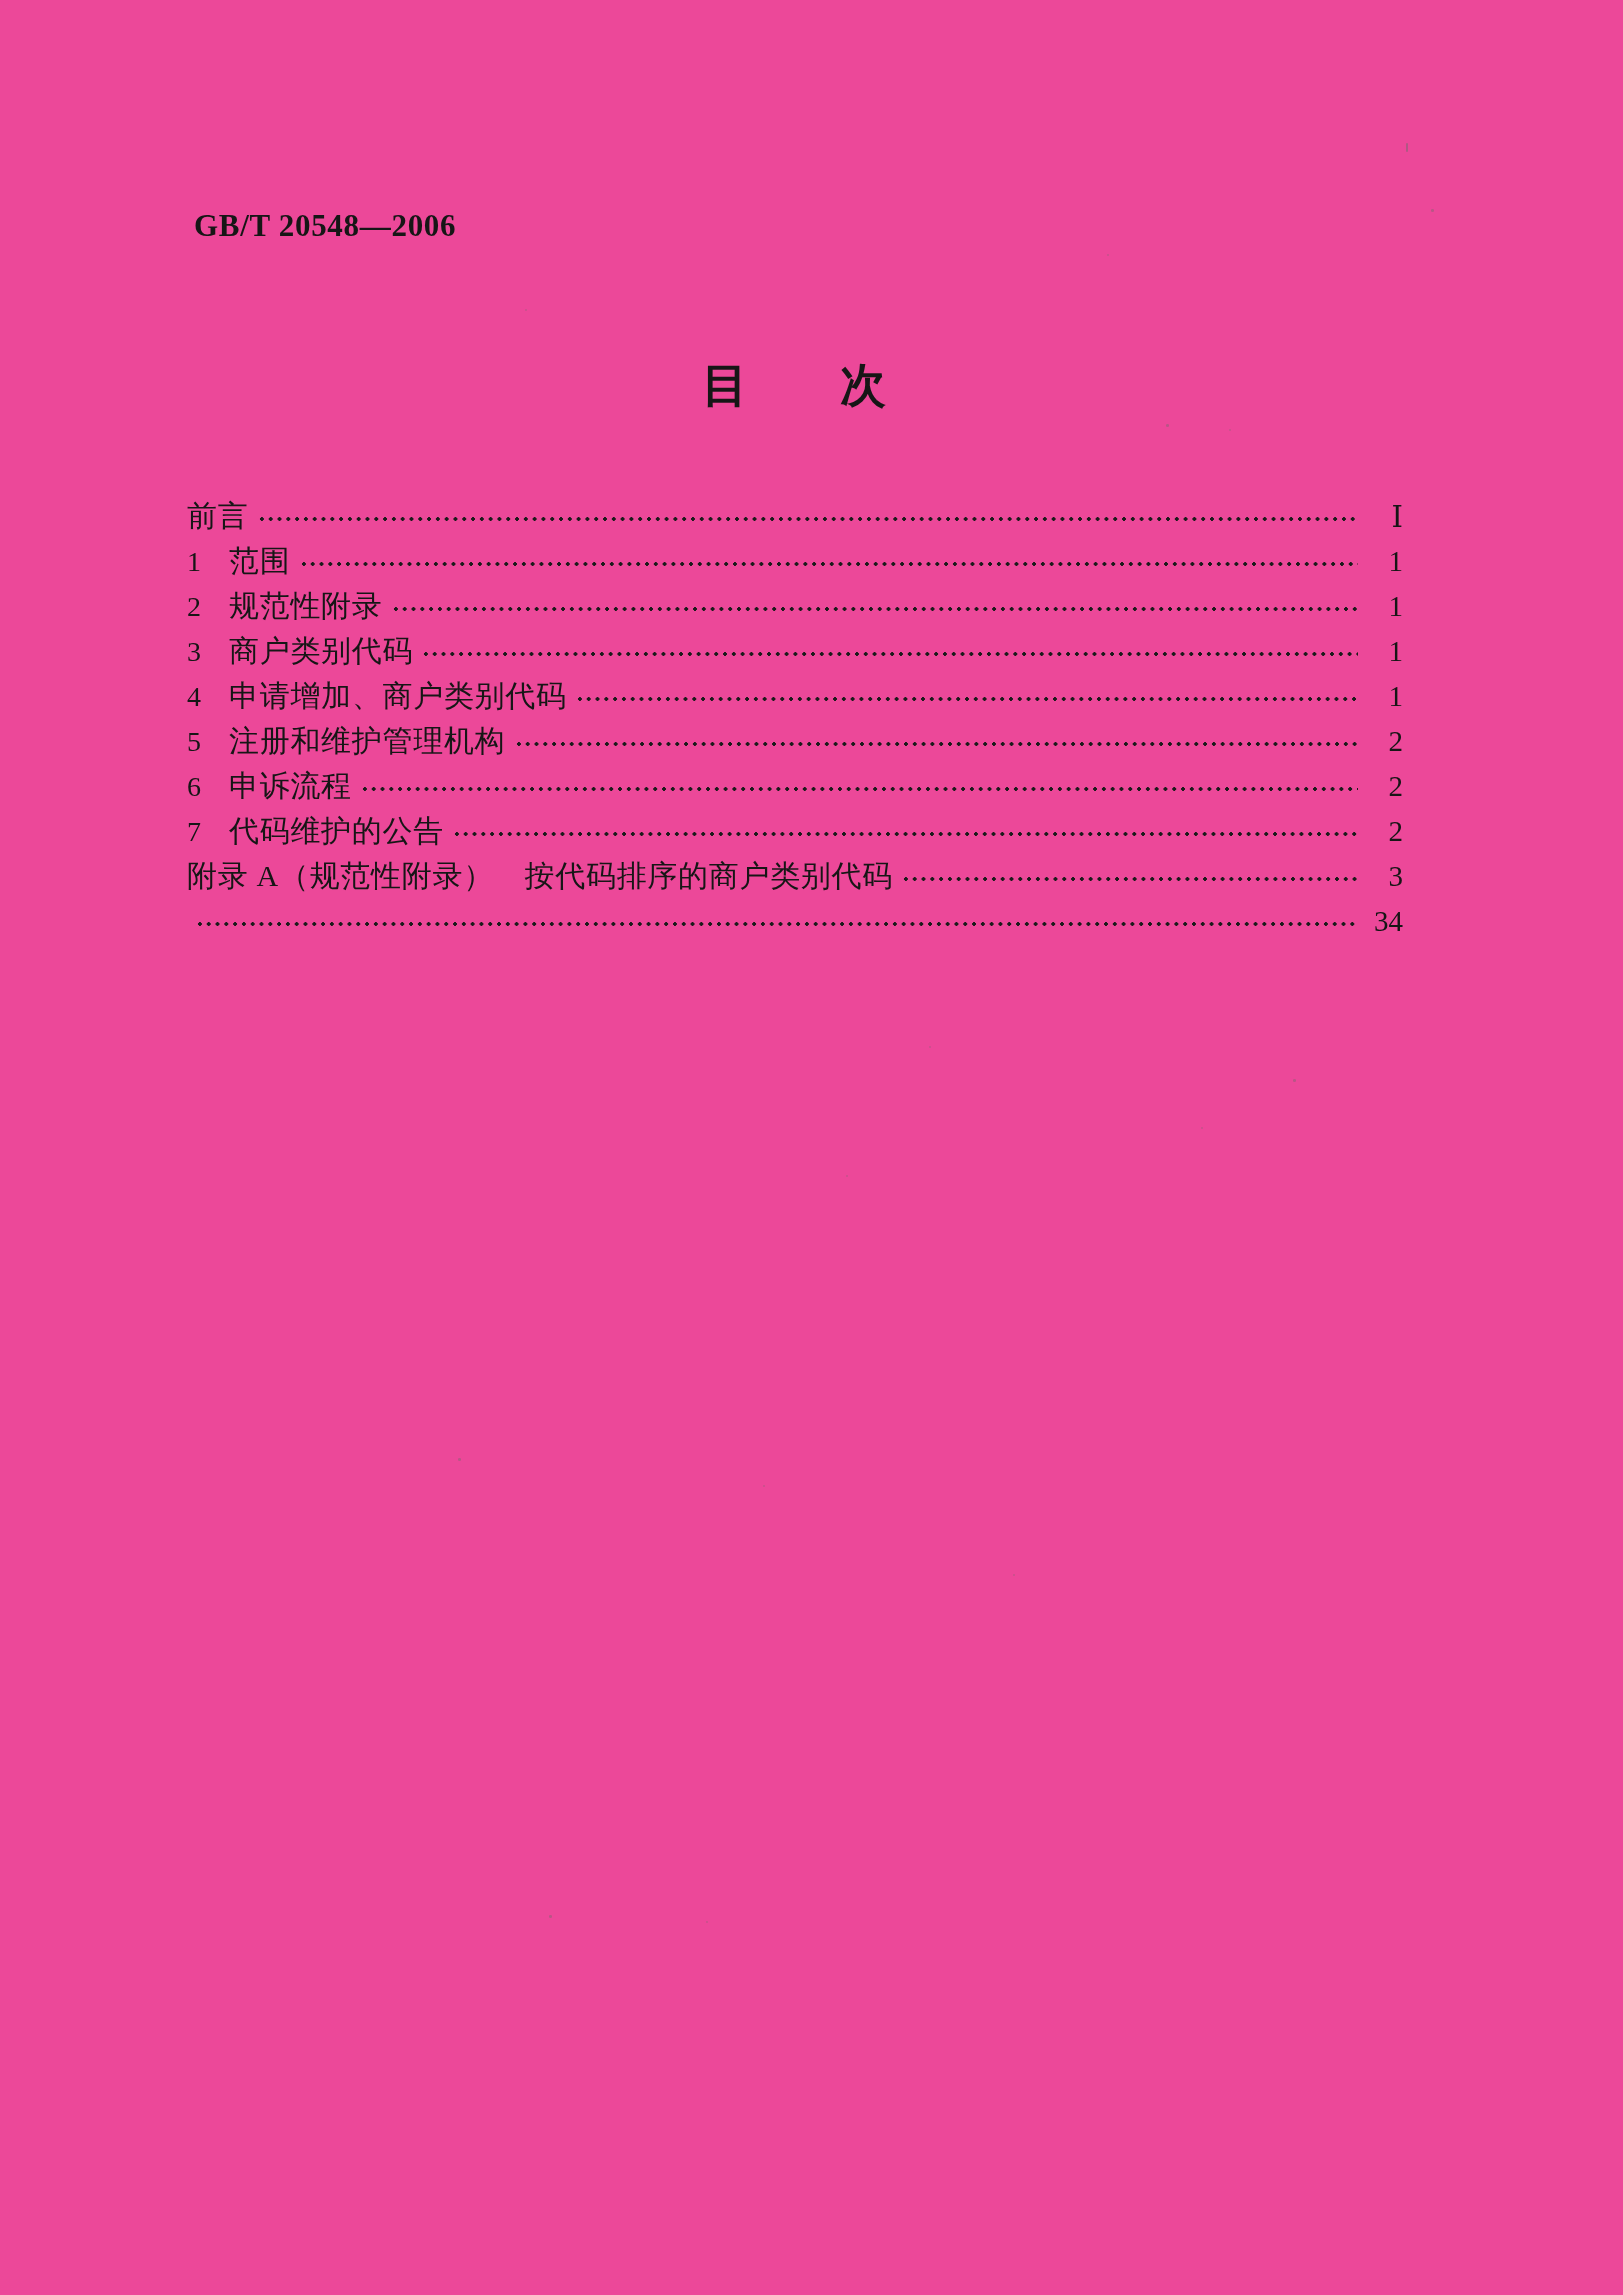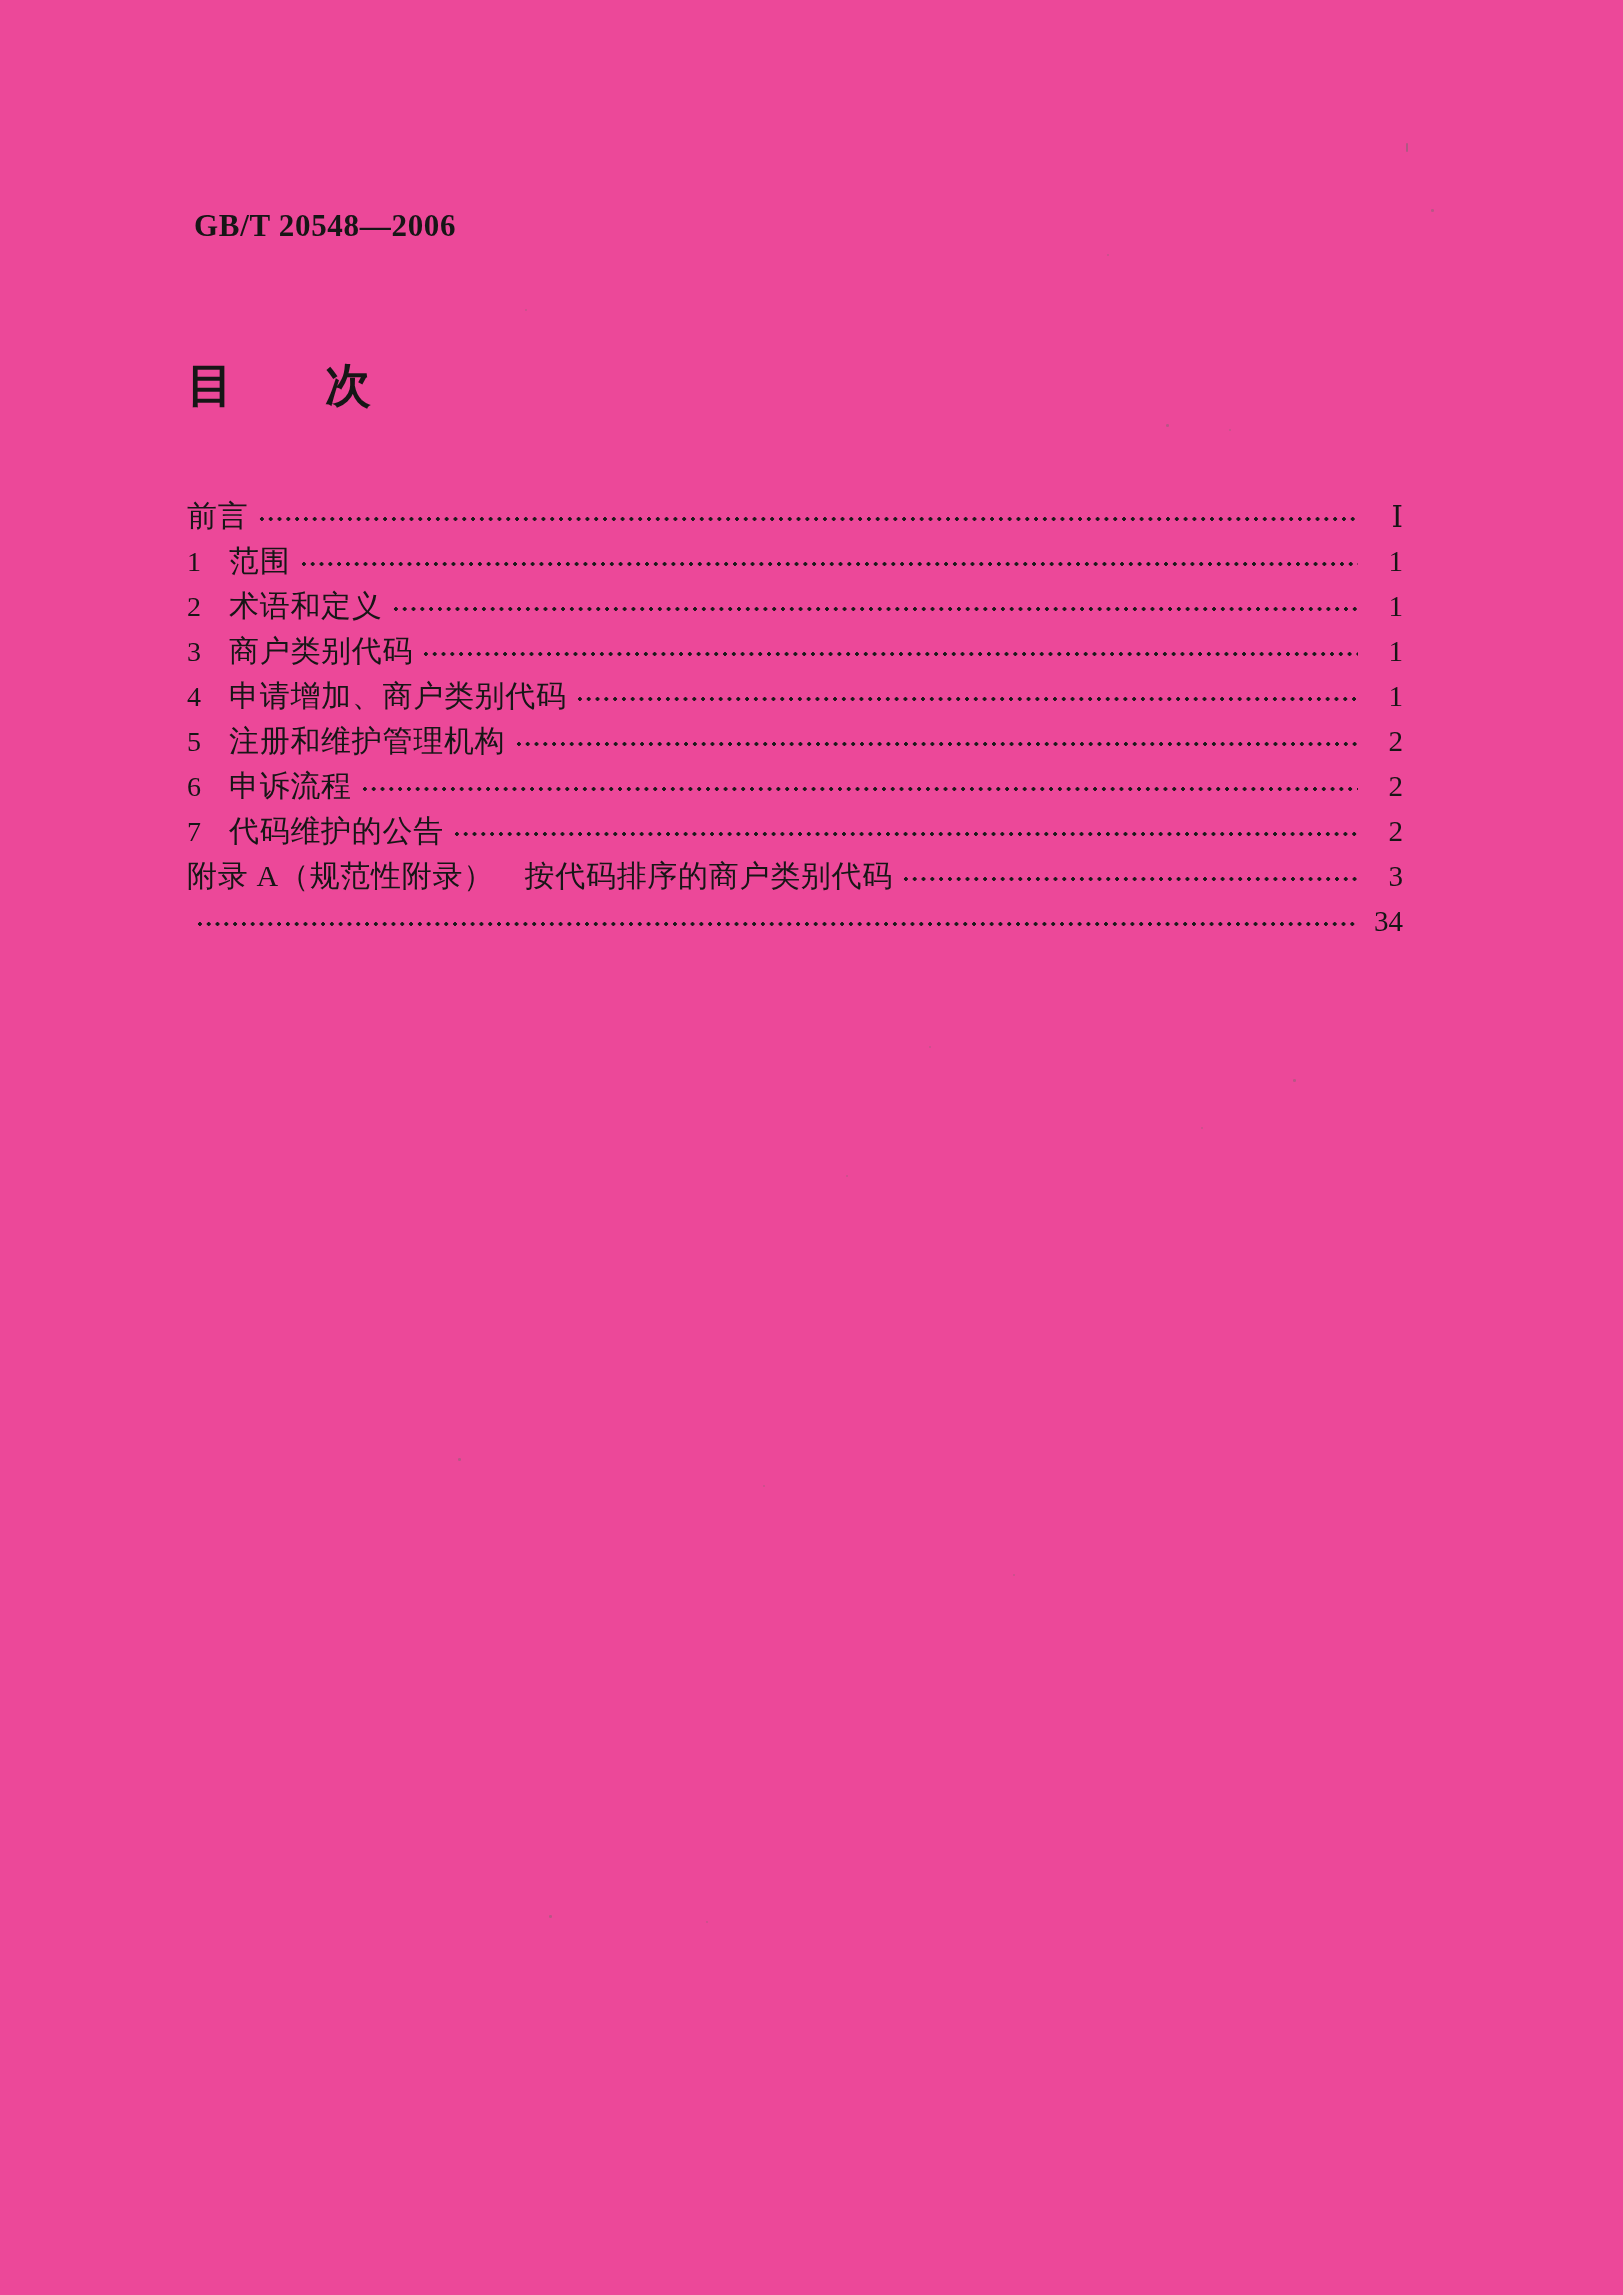--- a/index.html
+++ b/index.html
@@ -27,21 +27,21 @@
     font-size: 31px;
     font-weight: 700;
     letter-spacing: 0.7px;
     white-space: pre;
   }
   .doc-title {
     position: absolute;
     left: 187px;
     width: 1214px;
     top: 355px;
-    text-align: left;
+    text-align: center;
     font-size: 46px;
     font-weight: 700;
     white-space: pre;
   }
   .toc {
     position: absolute;
     left: 187px;
     top: 475px;
     width: 1216px;
     margin-top: 19px;
@@ -114,21 +114,21 @@
 
   <div class="toc-row">
     <span class="toc-num">1</span>
     <span class="toc-label">范围</span>
     <span class="toc-leader"></span>
     <span class="toc-page">1</span>
   </div>
 
   <div class="toc-row">
     <span class="toc-num">2</span>
-    <span class="toc-label">术语和定义</span>
+    <span class="toc-label">规范性附录</span>
     <span class="toc-leader"></span>
     <span class="toc-page">1</span>
   </div>
 
   <div class="toc-row">
     <span class="toc-num">3</span>
     <span class="toc-label">商户类别代码</span>
     <span class="toc-leader"></span>
     <span class="toc-page">1</span>
   </div>

